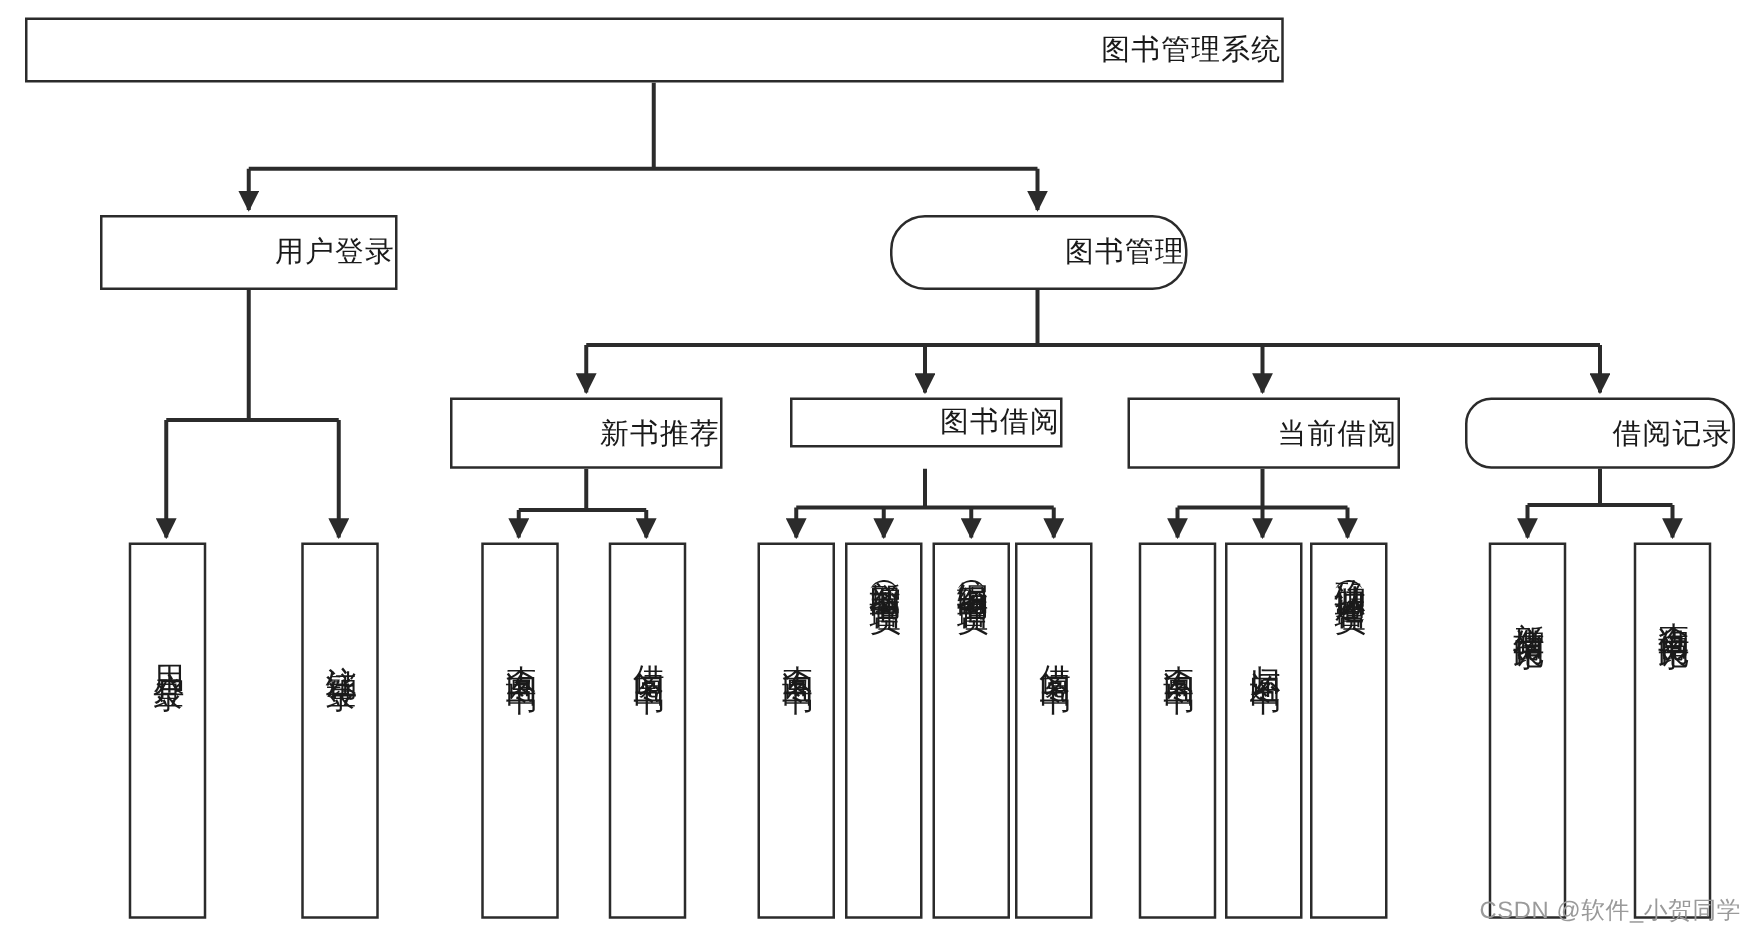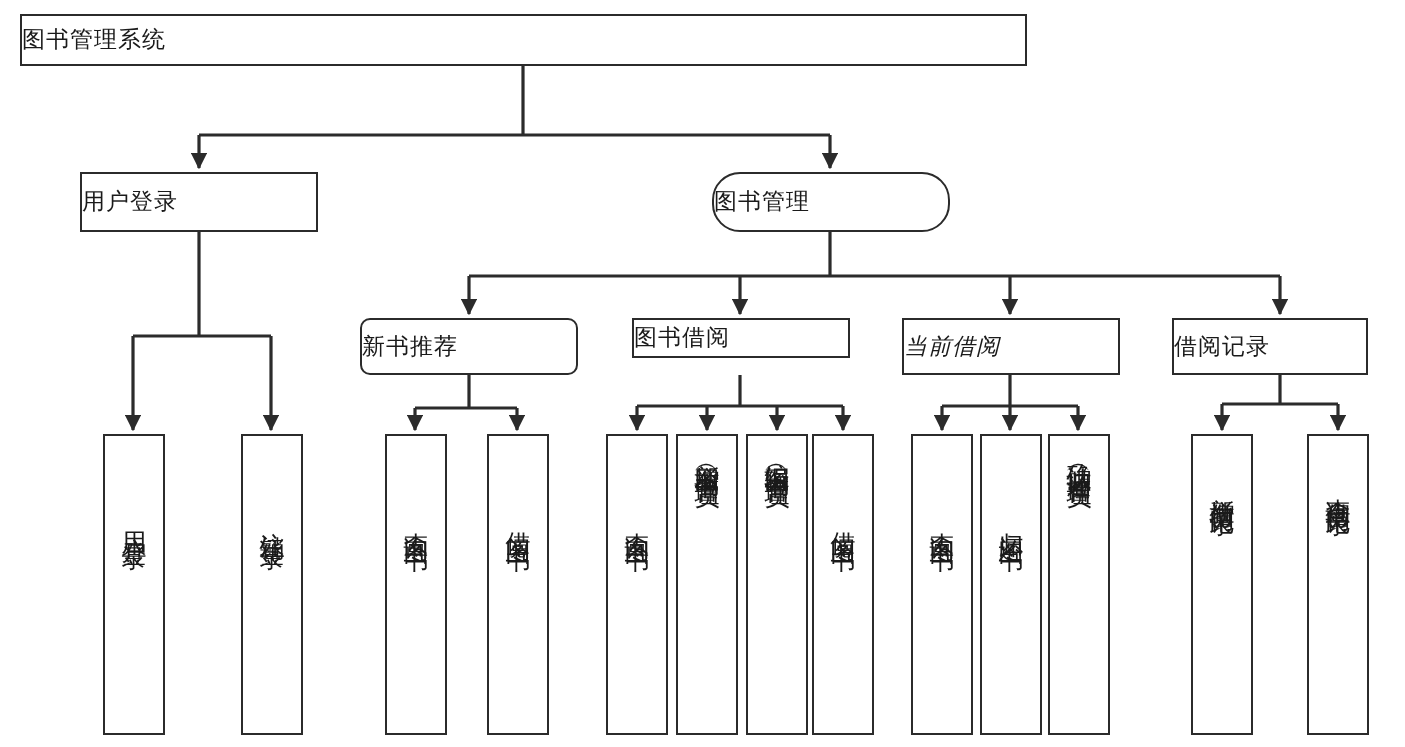--- a/index.html
+++ b/index.html
@@ -27,21 +27,21 @@
     height: 747px;
     pointer-events: none;
   }
   .node {
     position: absolute;
     box-sizing: border-box;
     background: #ffffff;
     border: 2.5px solid #2b2b2b;
     display: flex;
     align-items: center;
-    justify-content: flex-start;
+    justify-content: flex-end;
     overflow: hidden;
   }
   .node .lbl {
     color: #1a1a1a;
     text-align: center;
     line-height: 1.18;
     white-space: pre;
   }
   .node.horiz .lbl {
     font-size: 23px;
@@ -136,30 +136,30 @@
     <span class="lbl">图书管理系统</span>
   </div>
 
   <div class="node horiz" style="left:80px; top:172px; width:238px; height:60px;">
     <span class="lbl">用户登录</span>
   </div>
   <div class="node horiz" style="left:712px; top:172px; width:238px; height:60px;border-radius:28px;">
     <span class="lbl">图书管理</span>
   </div>
 
-  <div class="node horiz" style="left:360px; top:318px; width:218px; height:57px;border-radius:10px;">
+  <div class="node horiz" style="left:360px; top:318px; width:218px; height:57px;">
     <span class="lbl">新书推荐</span>
   </div>
   <div class="node horiz" style="left:632px; top:318px; width:218px; height:40px;">
     <span class="lbl">图书借阅</span>
   </div>
-  <div class="node horiz" style="left:902px; top:318px; width:218px; height:57px;font-style:italic;">
+  <div class="node horiz" style="left:902px; top:318px; width:218px; height:57px;">
     <span class="lbl">当前借阅</span>
   </div>
-  <div class="node horiz" style="left:1172px; top:318px; width:196px; height:57px;">
+  <div class="node horiz" style="left:1172px; top:318px; width:216px; height:57px;border-radius:21px;">
     <span class="lbl">借阅记录</span>
   </div>
 
   <div class="node leaf" style="left:103px; top:434px; width:62px; height:301px; padding-top:76px;">
     <span class="lbl">用户登录</span>
   </div>
   <div class="node leaf" style="left:241px; top:434px; width:62px; height:301px; padding-top:76px;">
     <span class="lbl">注销登录</span>
   </div>
 
@@ -193,13 +193,14 @@
     <span class="lbl">确认归还（管理员）</span>
   </div>
 
   <div class="node leaf tall" style="left:1191px; top:434px; width:62px; height:301px; padding-top:42px;">
     <span class="lbl">新增借阅记录</span>
   </div>
   <div class="node leaf tall" style="left:1307px; top:434px; width:62px; height:301px; padding-top:42px;">
     <span class="lbl">查询借阅记录</span>
   </div>
 
+  <div class="watermark">CSDN @软件_小贺同学</div>
 </div>
 
 </body></html>

